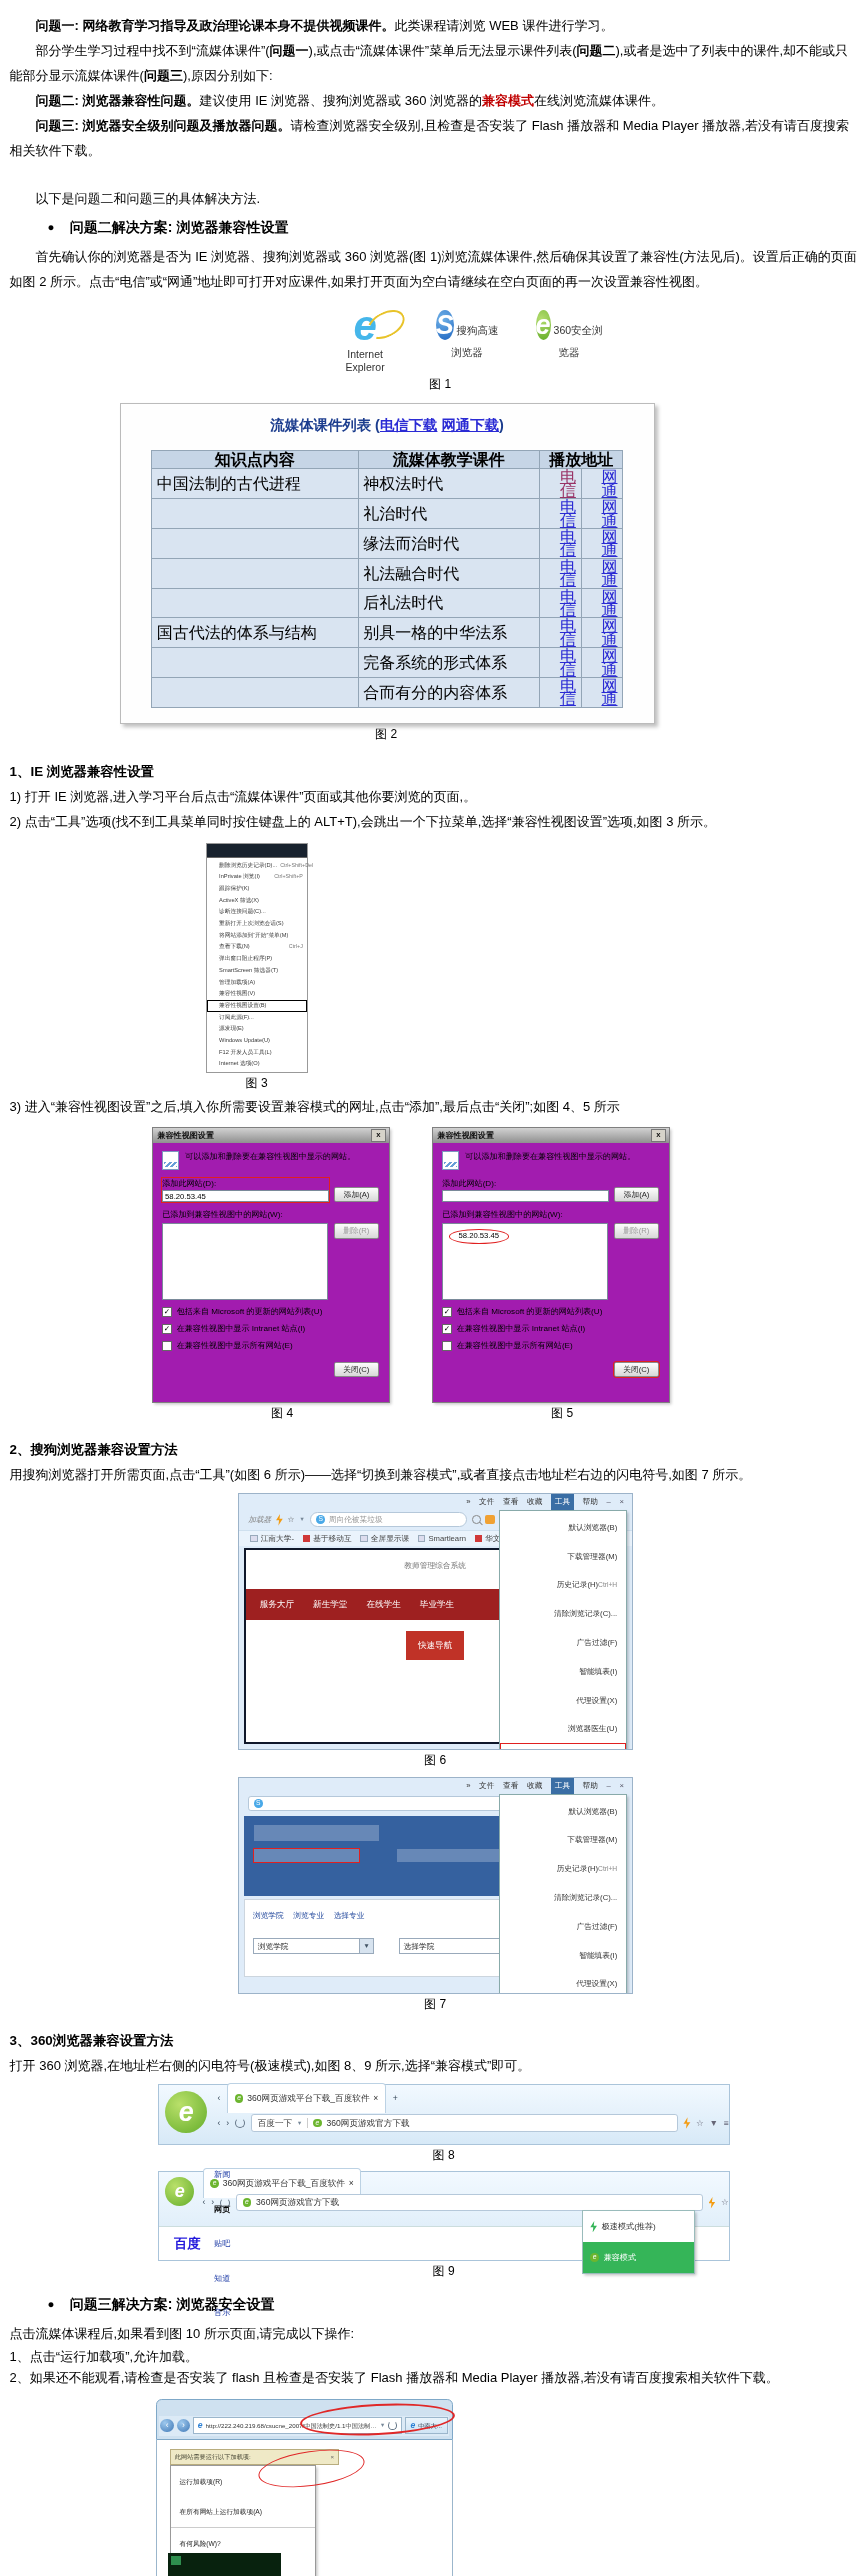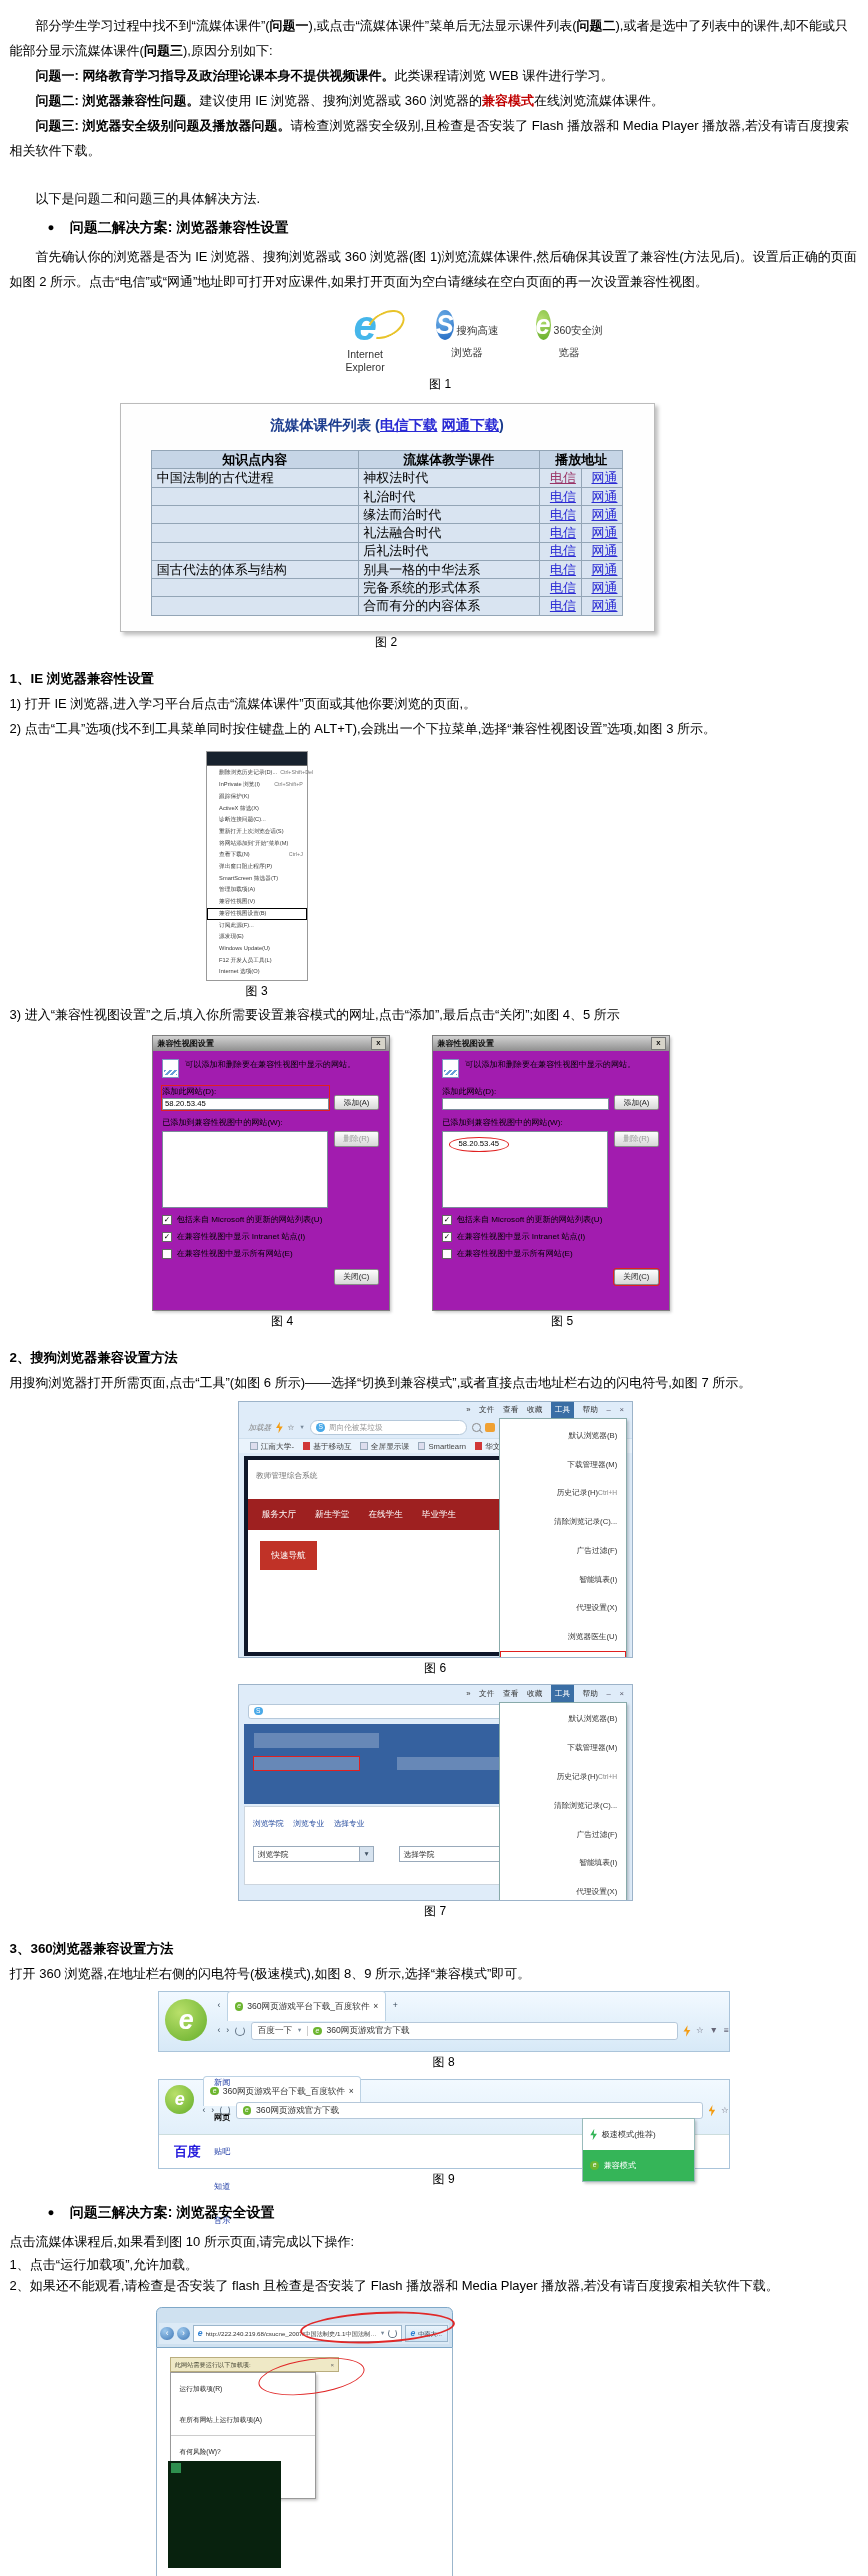--- a/index.html
+++ b/index.html
@@ -22,21 +22,21 @@
   .ie-e{font-size:42px;color:#45b6ea;font-weight:bold;font-style:italic;line-height:44px;display:block;}
   .ie-ring{position:absolute;left:1px;top:8.6px;width:36px;height:21px;border:2.9px solid #e8c32a;border-left-color:transparent;border-radius:50%;transform:rotate(-28deg);}
   .sogou-c{width:42px;height:42px;border-radius:50%;background:radial-gradient(circle at 35% 30%,#6fb1e8,#1f66c0);color:#fff;font-weight:bold;font-style:italic;font-size:27px;line-height:42px;margin:0 auto;}
   .qihoo-c{width:42px;height:42px;border-radius:50%;background:radial-gradient(circle at 35% 30%,#b4dd6f,#63ac27);color:#fff;font-weight:bold;font-style:italic;font-size:27px;line-height:42px;margin:0 auto;}
   .fig1cap{width:287px;margin-left:287px;}
 
   
   .fig2box{margin:7.7px 0 0 110px;width:533px;background:#fefefe;border:1px solid #bbb;box-shadow:2.9px 2.9px 3.8px rgba(0,0,0,.25);padding:9.6px 0 15.3px;}
   .fig2title{text-align:center;font-size:14.4px;font-weight:bold;color:#1c3d8e;line-height:23px;}
   .dlink{color:#2b2bd4;text-decoration:underline;cursor:pointer;}
-  .ctable{border-collapse:collapse;margin:13.4px auto 0;font-size:13px;line-height:13.4px;border-radius:20px;}
+  .ctable{border-collapse:collapse;margin:13.4px auto 0;font-size:16px;line-height:13.4px;border-radius:20px;}
   .ctable th,.ctable td{border:1px solid #93a5b6;padding:1px 4.8px;height:15.3px;}
   .ctable th{background:#c6d5e6;font-weight:bold;text-align:center;}
   .ctable td{background:#d9e4f1;text-align:left;}
   .ctable td.lc{text-align:right;}
   .col-topic{width:196px;} .col-course{width:171px;} .col-dx{width:31px;} .col-wt{width:31px;}
   .ctable a{color:#2b2bd4;text-decoration:underline;cursor:pointer;}
   .ctable tr:first-child td.lc a.dx{color:#993366;}
   .fig2cap{width:533px;margin-left:110px;}
 
   
@@ -86,21 +86,21 @@
   .bolt.green{background:#35b558;}
   .searchpill{display:flex;align-items:center;gap:3.8px;background:#fff;border:1px solid #b5c8da;border-radius:7.7px;height:13.4px;padding:0 5.7px;width:144px;color:#999;}
   .scircle{width:8.6px;height:8.6px;border-radius:50%;background:#49a9e8;color:#fff;font-size:6.7px;line-height:8.6px;text-align:center;flex:none;}
   .mag{width:6.7px;height:6.7px;border:1.2px solid #888;border-radius:50%;position:relative;flex:none;}
   .mag::after{content:"";position:absolute;width:3.8px;height:1.2px;background:#888;transform:rotate(45deg);right:-2.9px;bottom:-1px;}
   .osq{width:9.6px;height:9.6px;background:#f0a132;border-radius:1.9px;}
   .sg-bookmarks{display:flex;gap:8.6px;align-items:center;font-size:7.7px;height:14.4px;padding:0 11.5px;color:#444;background:#eaf3fc;border-top:1px solid #cfe0ef;}
   .bmi{display:flex;gap:2.9px;align-items:center;}
   .bm-ico{width:5.7px;height:5.7px;border:1px solid #9ab;background:#dde;}
   .bm-red .bm-ico{background:#d03838;border-color:#d03838;}
-  .sg-content{position:relative;background:#fff;margin:2.9px 5.7px;border:4px solid #0f172a;height:192px;}
+  .sg-content{position:relative;background:#fff;margin:2.9px 5.7px;border:2px solid #0f172a;height:192px;text-align:center;}
   .sg-tabtxt{font-size:7.7px;color:#777;padding:2.9px 7.7px;}
   .sg-banner{background:#9e2020;color:#fff;display:flex;gap:19px;font-size:8.6px;padding:2.9px 13.4px;margin-top:7.7px;}
   .quickbtn{display:inline-block;background:#c03227;color:#fff;font-size:8.6px;padding:1.9px 11.5px;margin:11.5px;}
   .sg-menu{position:absolute;top:16.3px;right:4.8px;width:126px;background:#fff;border:1px solid #8aa;box-shadow:1.9px 1.9px 2.9px rgba(0,0,0,.25);font-size:7.7px;z-index:3;padding:1.9px 0;}
   .sg-mi{display:flex;justify-content:flex-end;align-items:center;padding:1.9px 8.6px;color:#333;white-space:nowrap;}
   .sg-mi .msh{color:#888;font-size:6.7px;}
   .sg-mi.boxed-r{outline:1.4px solid #e02020;outline-offset:-1px;}
   .addrpill{display:flex;align-items:center;gap:3.8px;background:#fff;border:1px solid #b5c8da;border-radius:2.9px;height:13.4px;padding:0 4.8px;flex:1;color:#888;}
   .bluarea{margin:1.9px 5.7px;height:80px;background:linear-gradient(#3a6db8,#2c5globalcolor);background:#35619f;position:relative;}
   .blublock{position:absolute;background:rgba(255,255,255,.25);}
@@ -154,23 +154,23 @@
   .redcirc10{position:absolute;left:88px;top:1.9px;width:105px;height:33px;border:1.9px solid #e02828;border-radius:50%;transform:rotate(-8deg);}
   .vbox{position:absolute;left:11.5px;top:113px;width:113px;height:107px;background:#08220e;}
   .vbox .vdot{position:absolute;left:2.9px;top:2.9px;width:9.6px;height:9.6px;background:#2e8f4e;}
   .fig10cap{width:297px;margin-left:146px;}
 </style>
 </head>
 <body>
 
 <div class="page">
 
+  <p class="ind"><span class="b">问题一:</span> <span class="b">网络教育学习指导及政治理论课本身不提供视频课件。</span><span>此类课程请浏览 WEB 课件进行学习。</span></p>
+
   <p class="ind"><span>部分学生学习过程中找不到“流媒体课件”(</span><span class="b">问题一</span><span>),或点击“流媒体课件”菜单后无法显示课件列表(</span><span class="b">问题二</span><span>),或者是选中了列表中的课件,却不能或只能部分显示流媒体课件(</span><span class="b">问题三</span><span>),原因分别如下:</span></p>
-
-  <p class="ind"><span class="b">问题一:</span> <span class="b">网络教育学习指导及政治理论课本身不提供视频课件。</span><span>此类课程请浏览 WEB 课件进行学习。</span></p>
   <p class="ind"><span class="b">问题二:</span> <span class="b">浏览器兼容性问题。</span><span>建议使用 IE  浏览器、搜狗浏览器或 360 浏览器的</span><span class="redtxt">兼容模式</span><span>在线浏览流媒体课件。</span></p>
   <p class="ind"><span class="b">问题三:</span> <span class="b">浏览器安全级别问题及播放器问题。</span><span>请检查浏览器安全级别,且检查是否安装了 Flash 播放器和 Media Player 播放器,若没有请百度搜索相关软件下载。</span></p>
 
   <div class="sp24"></div>
   <p class="ind">以下是问题二和问题三的具体解决方法.</p>
 
   <div class="bullet-line">
     <span class="bullet-dot">●</span>
     <span>问题二解决方案: 浏览器兼容性设置</span>
   </div>

